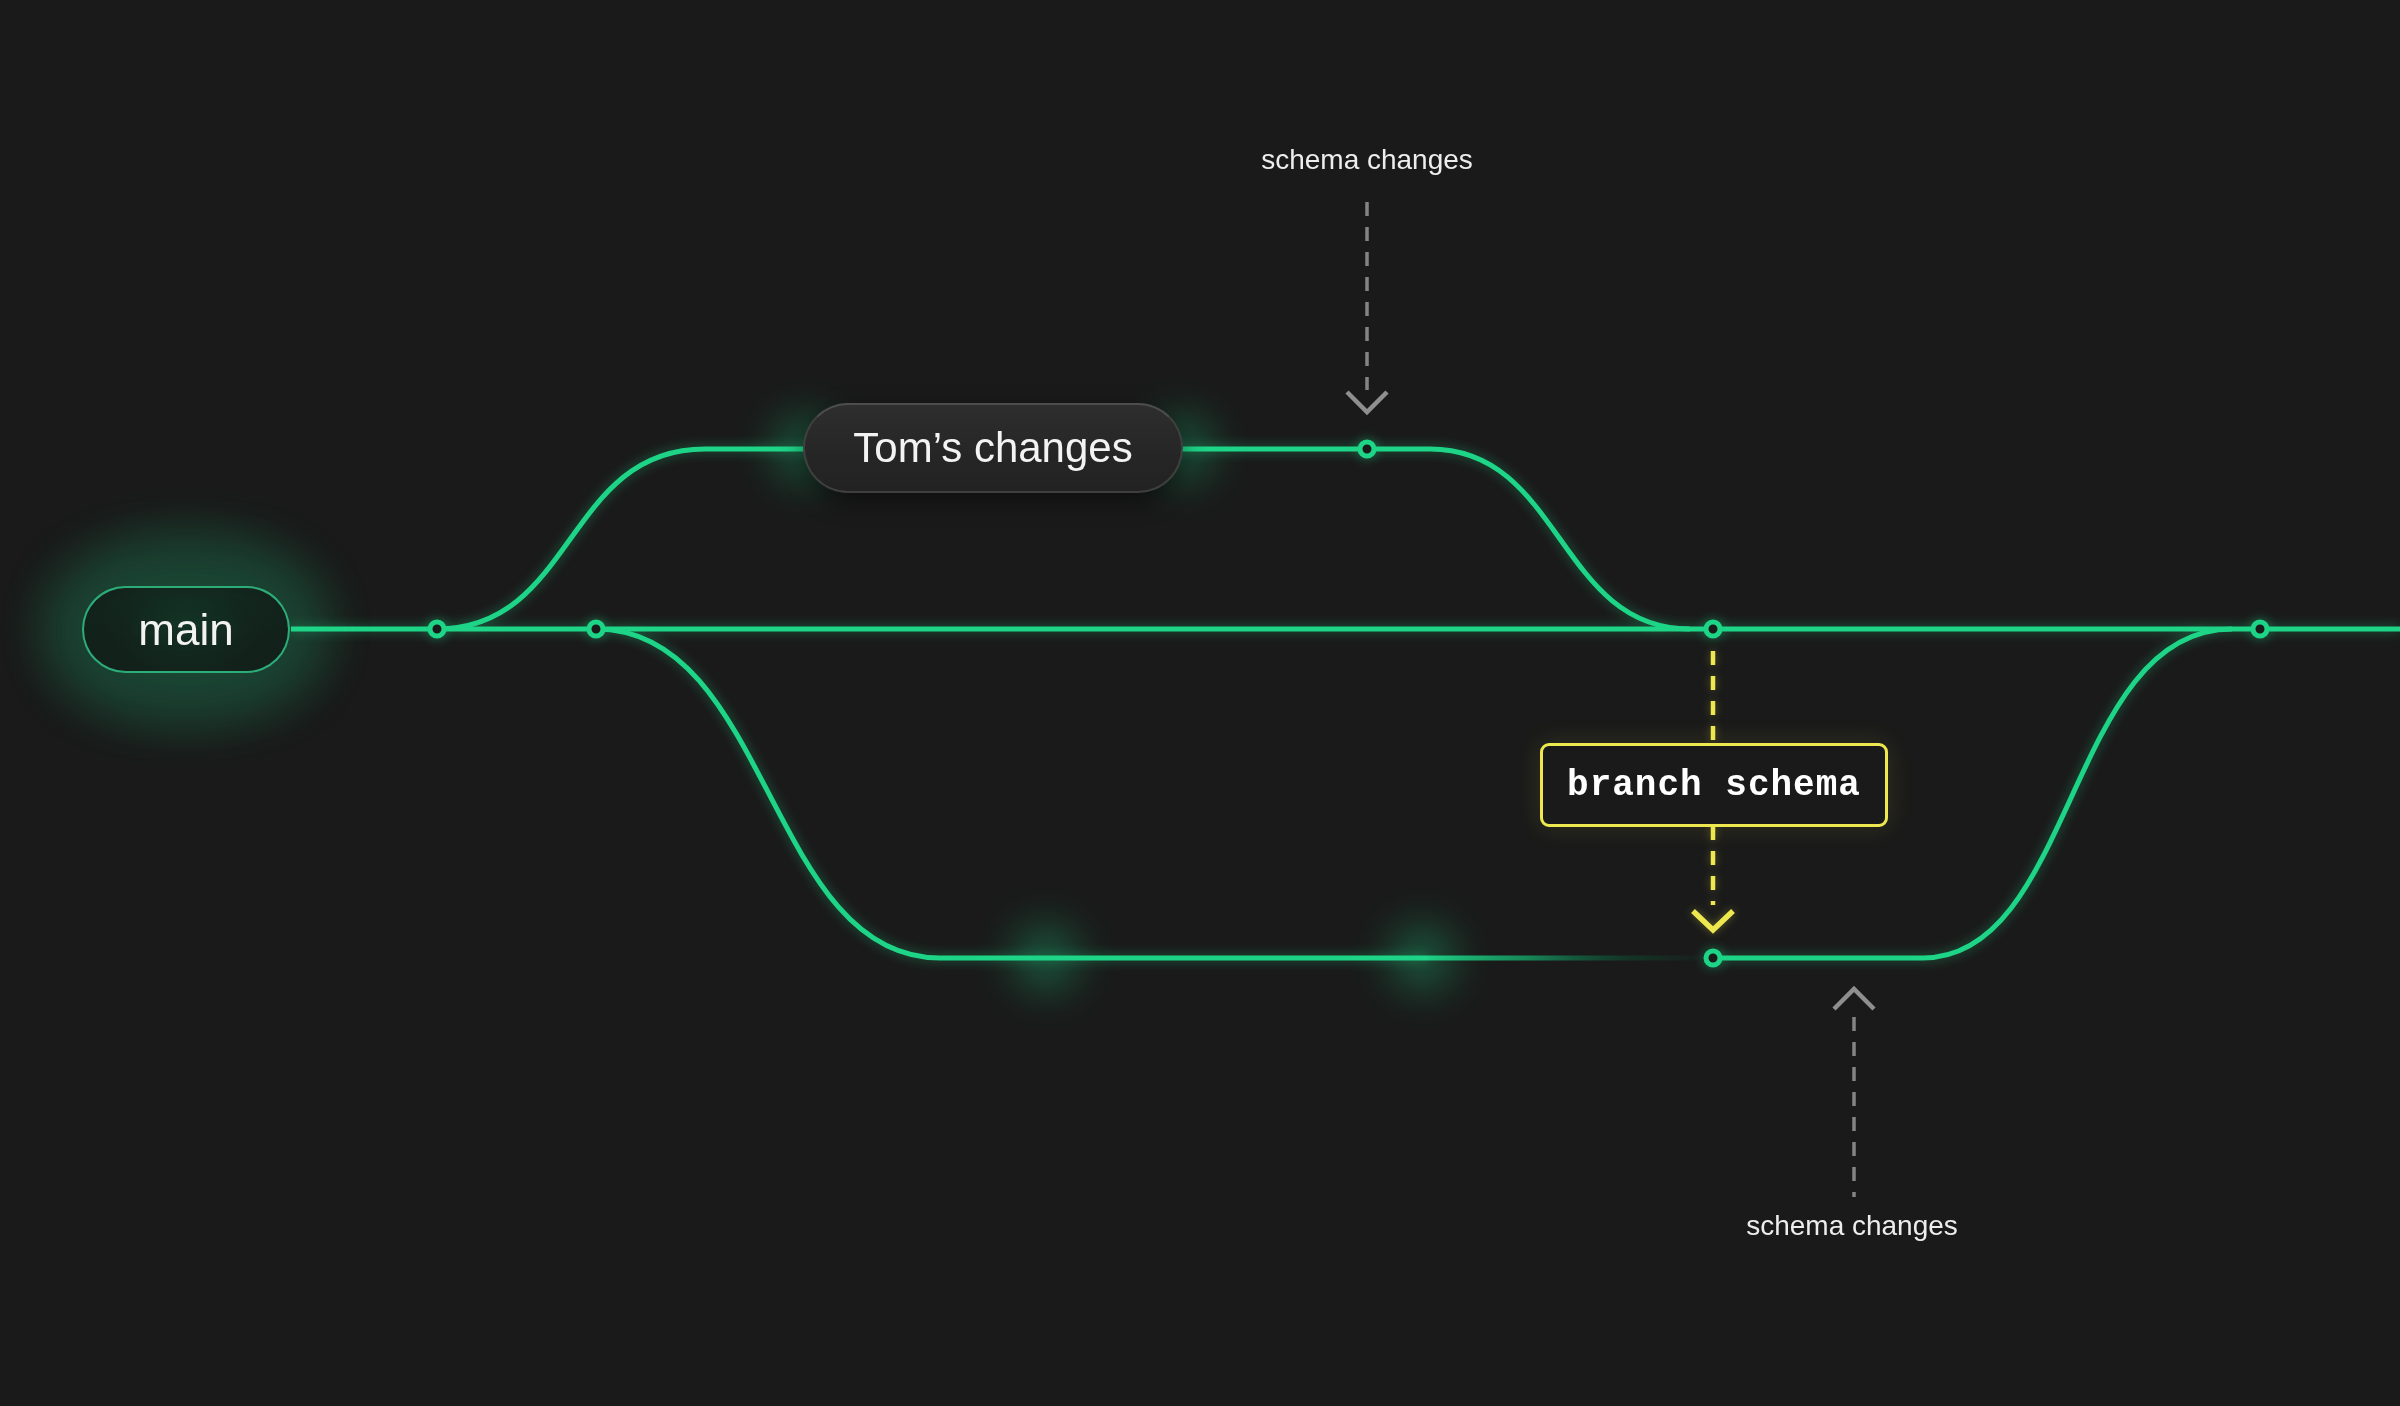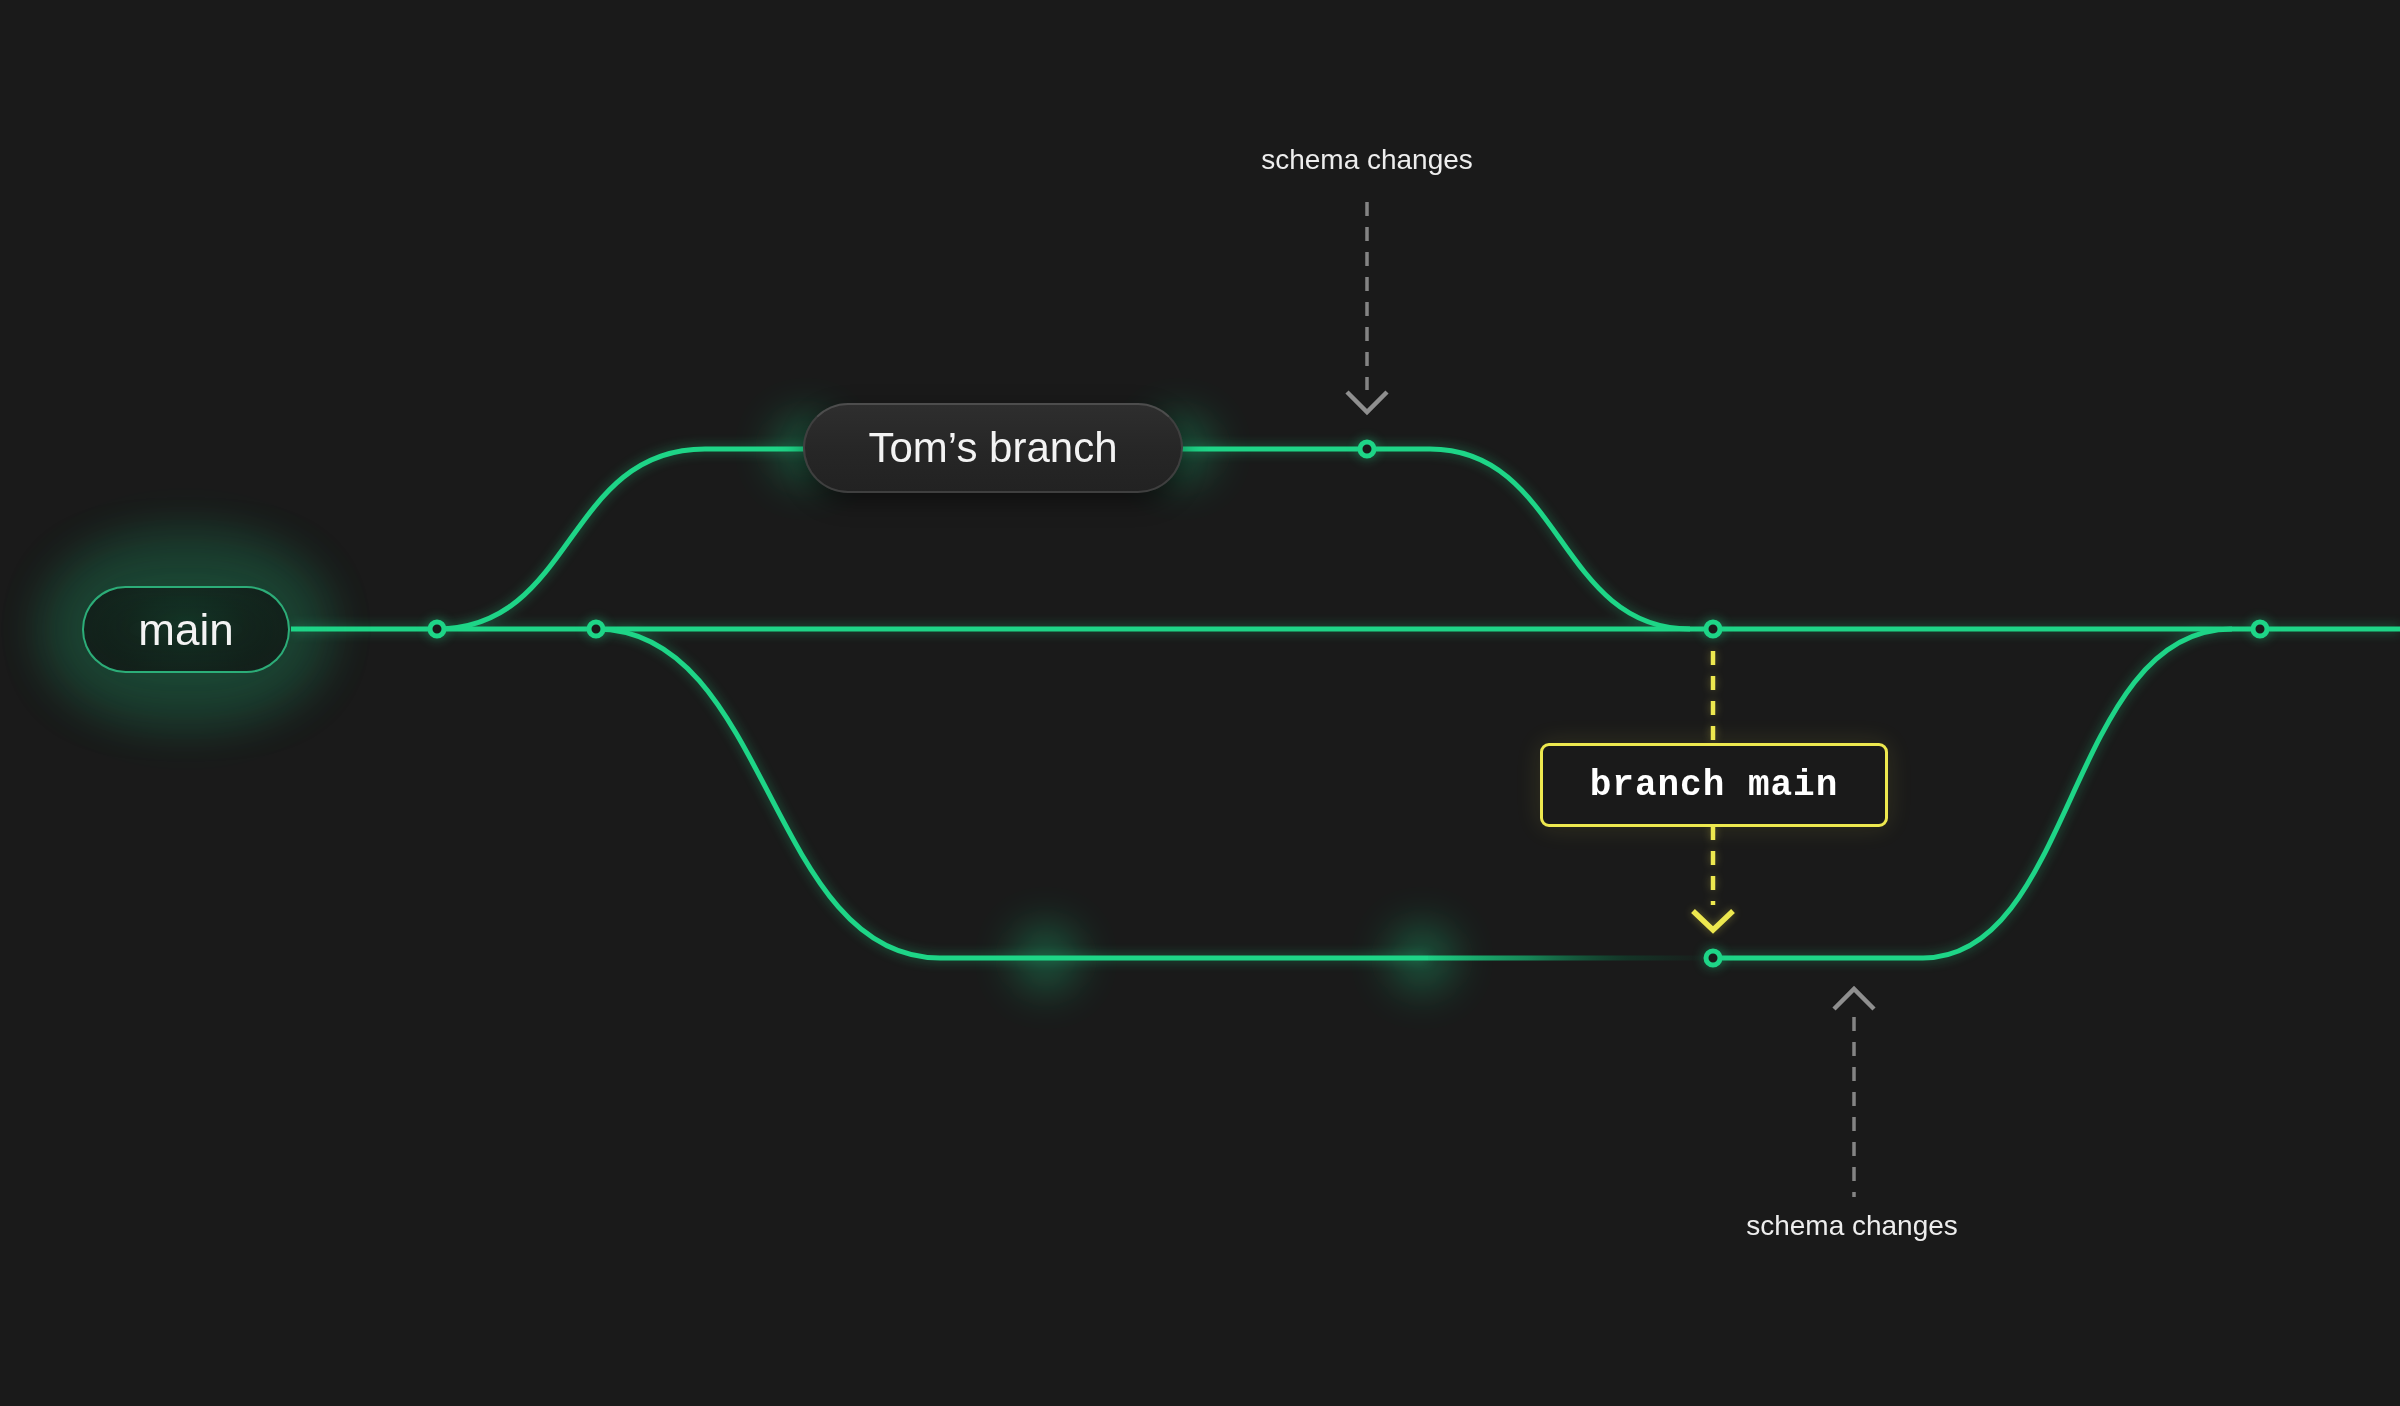--- a/index.html
+++ b/index.html
@@ -135,26 +135,26 @@
       <circle cx="1713" cy="629" r="7"></circle>
       <circle cx="1713" cy="958" r="7"></circle>
       <circle cx="2260" cy="629" r="7"></circle>
     </g>
   </svg>
 
   <div class="pill pill-main">
     <span>main</span>
   </div>
   <div class="pill pill-branch pill-tom">
-    <span>Tom’s branch</span>
+    <span>Tom’s changes</span>
   </div>
 
   <div class="annotation annotation-top">
     <span>schema changes</span>
   </div>
   <div class="reset-box">
-    <span>branch main</span>
+    <span>branch schema</span>
   </div>
   <div class="annotation annotation-bottom">
     <span>schema changes</span>
   </div>
 
 </div>
 
 </body></html>

